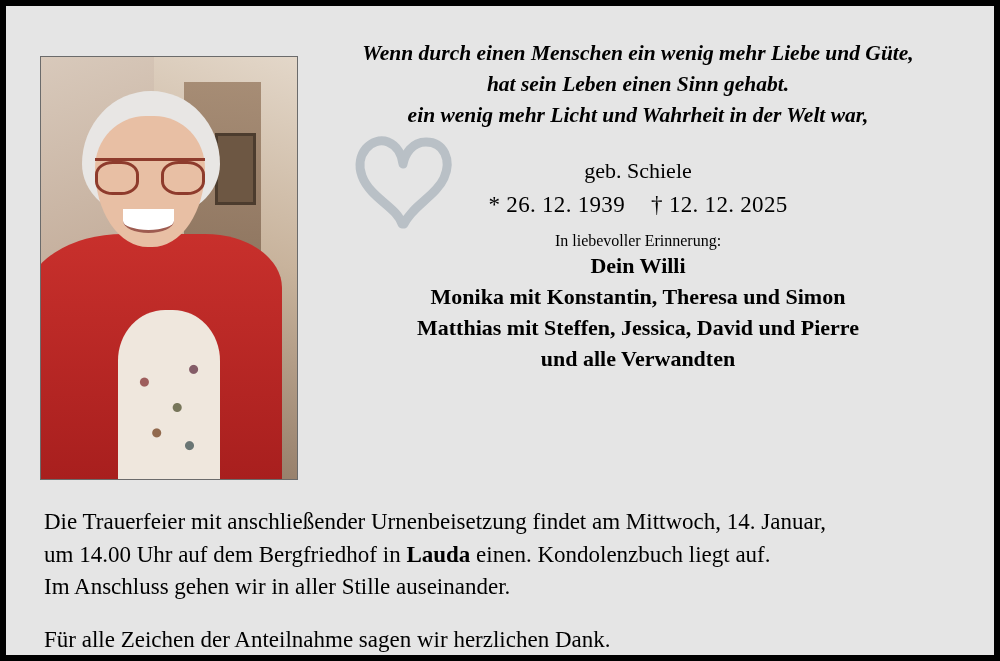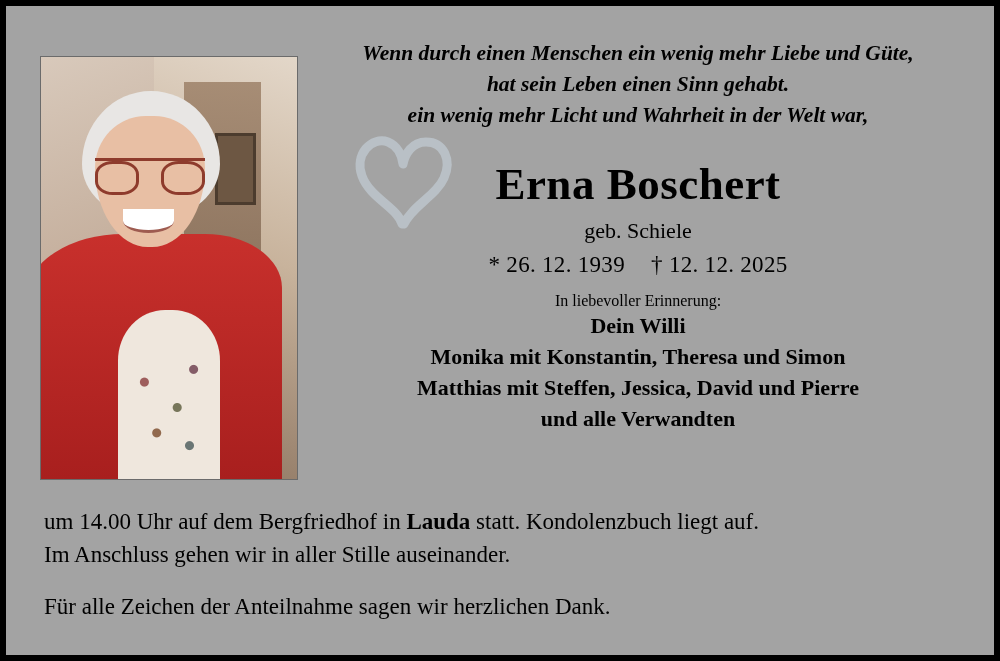--- a/index.html
+++ b/index.html
@@ -8,21 +8,21 @@
     background: #ffffff;
   }
   body {
     font-family: "Liberation Serif", serif;
   }
   .obituary {
     position: relative;
     width: 1000px;
     height: 661px;
     box-sizing: border-box;
-    background: #a3a3a3;
+    background: #e5e5e5;
     border: 6px solid #000000;
     overflow: hidden;
   }
   .inner {
     position: relative;
     width: 100%;
     height: 100%;
     box-sizing: border-box;
     padding: 16px 22px 10px 22px;
   }
@@ -262,40 +262,40 @@
         <div class="verse">
           <div>Wenn durch einen Menschen ein wenig mehr Liebe und Güte,</div>
           <div>hat sein Leben einen Sinn gehabt.</div>
           <div>ein wenig mehr Licht und Wahrheit in der Welt war,</div>
         </div>
 
         <div class="name-block">
           <svg class="heart" viewBox="0 0 110 110" aria-hidden="true">
             <path d="M54 96 C 50 80, 22 70, 14 48 C 6 26, 24 8, 40 14 C 50 18, 54 28, 55 36 C 57 26, 64 14, 78 14 C 96 14, 104 32, 96 50 C 88 68, 64 78, 56 96" fill="none" stroke="#b9c0c6" stroke-width="9" stroke-linecap="round" stroke-linejoin="round"></path>
           </svg>
-          <div class="name">Erna Boschert</div>
           <div class="maiden">geb. Schiele</div>
           <div class="dates">
             <span>* 26. 12. 1939</span>
             <span class="sep"></span>
             <span>† 12. 12. 2025</span>
           </div>
         </div>
 
         <div class="memory-intro">In liebevoller Erinnerung:</div>
         <div class="family">
           <div>Dein Willi</div>
           <div>Monika mit Konstantin, Theresa und Simon</div>
           <div>Matthias mit Steffen, Jessica, David und Pierre</div>
           <div>und alle Verwandten</div>
         </div>
 
       </div>
     </div>
 
     <div class="bottom-section">
-      <p><span>um 14.00 Uhr auf dem Bergfriedhof in </span><span class="bold">Lauda</span><span> statt. Kondolenzbuch liegt auf.</span></p>
+      <p>Die Trauerfeier mit anschließender Urnenbeisetzung findet am Mittwoch, 14. Januar,</p>
+      <p><span>um 14.00 Uhr auf dem Bergfriedhof in </span><span class="bold">Lauda</span><span> einen. Kondolenzbuch liegt auf.</span></p>
       <p>Im Anschluss gehen wir in aller Stille auseinander.</p>
       <p class="para-gap">Für alle Zeichen der Anteilnahme sagen wir herzlichen Dank.</p>
     </div>
 
   </div>
 </div>
 
 </body></html>

